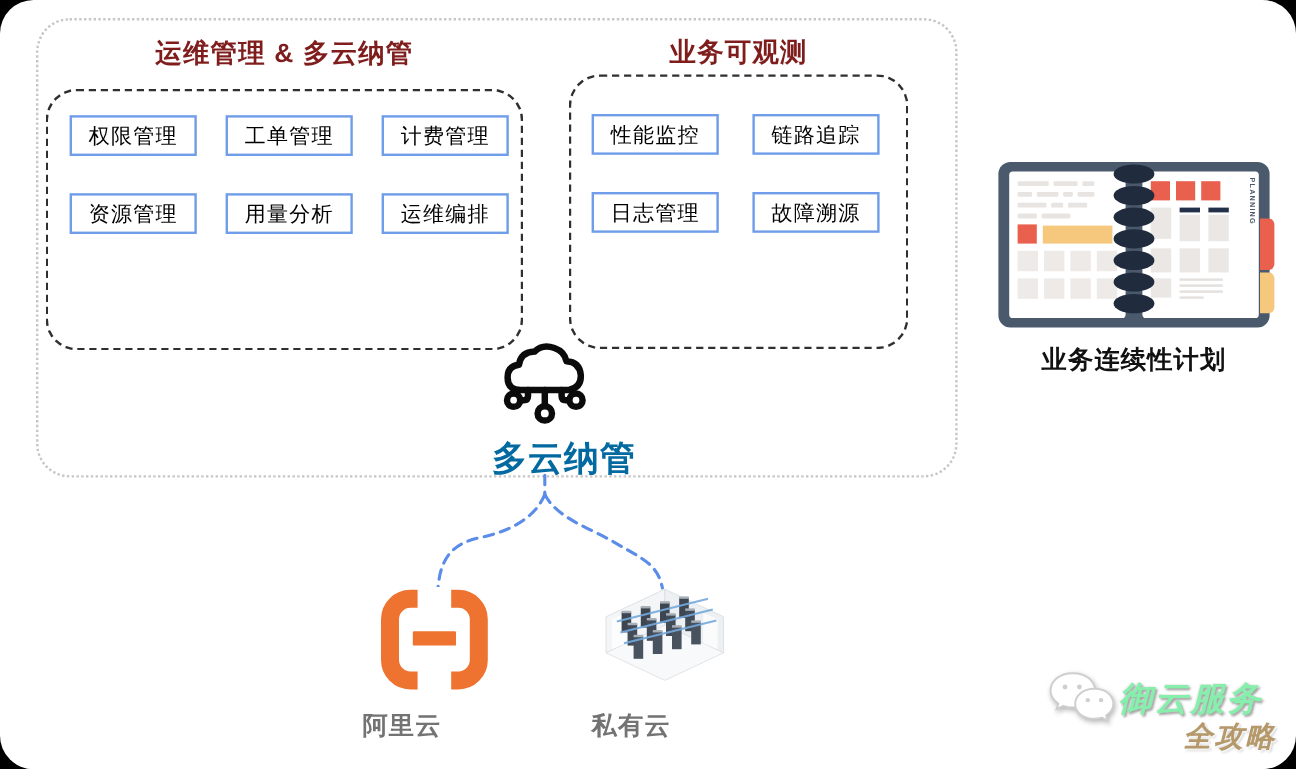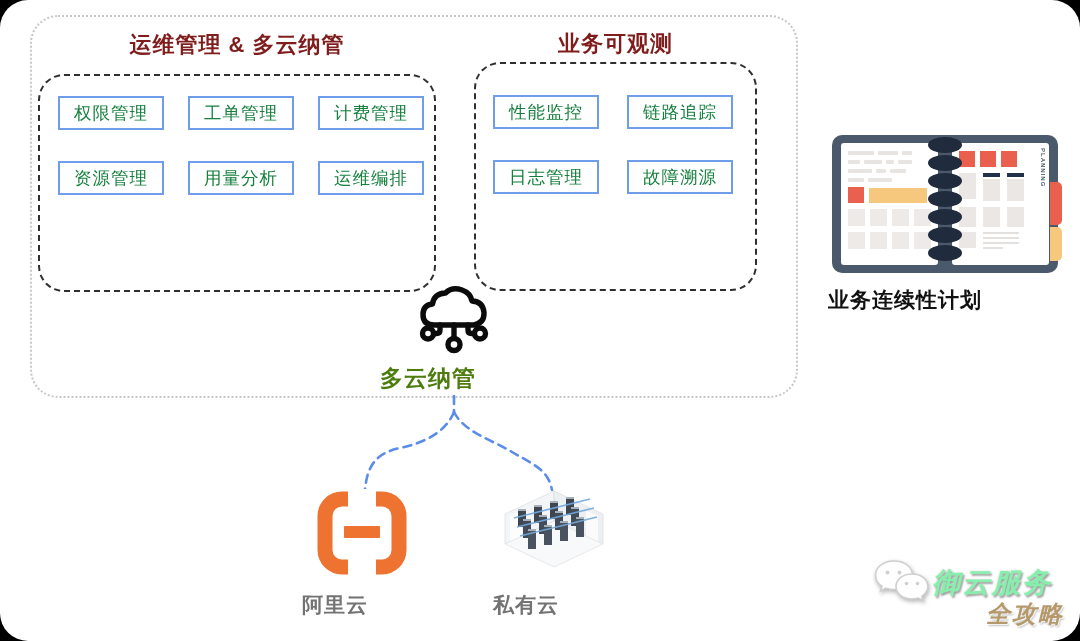--- a/index.html
+++ b/index.html
@@ -15,27 +15,27 @@
   #ops-title { left:38px; top:30px; width:398px; }
   #obs-title { left:474px; top:29px; width:283px; }
 
   .dashed-box { position:absolute; border:2.5px dashed #2f2f2f; border-radius:26px; background:transparent; }
   #ops-box { left:38px; top:74px; width:398px; height:218px; padding:20px 10px 0 18px; }
   #obs-box { left:474px; top:62px; width:283px; height:229px; padding:31px 22px 0 17px;text-align:center; }
 
   .cap-row { display:flex; justify-content:space-between; margin-bottom:31px; }
   .cap-row.centered { justify-content:center; gap:30px; }
   .cap { height:34px; background:#fff; border:2px solid #6f9de9; display:inline-flex;
-    align-items:center; justify-content:center; padding:0 14px; font-size:17.5px; color:#15803d;
+    align-items:center; justify-content:center; padding:0 14px; font-size:17.5px; color:#000000;
     white-space:nowrap; letter-spacing:1px; }
 
   
   #hub-icon { position:absolute; left:416px; top:284px; width:76px; height:76px; }
-  #hub-label { position:absolute; left:380px; top:363px; width:150px; text-align:left;
-    font-size:23px; font-weight:bold; color:#4d7c0f; letter-spacing:1px; }
+  #hub-label { position:absolute; left:380px; top:363px; width:150px; text-align:right;
+    font-size:29px; font-weight:bold; color:#0369a1; letter-spacing:1px; }
 
   
   #connector-svg { position:absolute; left:290px; top:392px; width:320px; height:104px; }
 
   
   #alibaba-logo { position:absolute; left:312px; top:489px; width:100px; height:88px; }
   #private-cloud-icon { position:absolute; left:502px; top:488px; width:104px; height:82px; }
   .provider-label { position:absolute; font-size:21px; font-weight:bold; color:#737373; text-align:left; letter-spacing:1px; }
   #label-alibaba { left:302px; top:591px; width:120px; }
   #label-private { left:493px; top:591px; width:120px; }
@@ -62,21 +62,21 @@
   .col-row { display:flex; gap:7px; margin-top:6px; }
   .colbox { width:17px; }
   .darkbar { height:4px; background:#23304a; margin-bottom:2px; }
   .dotbox { height:22px; background:#eae7e4; }
   .plainbox { height:26px; background:#eae7e4; }
   .mini-lines { display:flex; flex-direction:column; gap:3px; justify-content:flex-end; padding-bottom:2px; }
   .mini-line { width:36px; height:2px; background:#e3e0dd; }
   #planning-text { position:absolute; right:3px; top:5px; writing-mode:vertical-rl;
     font-size:6px; font-weight:bold; letter-spacing:1px; color:#4a5a6c; }
 
-  #bcp-label { position:absolute; left:828px; top:286px; width:234px; text-align:left;
+  #bcp-label { position:absolute; left:828px; top:286px; width:234px; text-align:center;
     font-size:21px; font-weight:bold; color:#111; letter-spacing:1px; }
 
   
   #watermark { position:absolute; right:0; bottom:0; width:210px; height:85px; z-index:5; }
   #wechat-icon { position:absolute; left:2px; top:2px; width:60px; height:52px;
     filter:drop-shadow(1px 2px 2px rgba(120,120,120,.55)); }
   #wm-brand { position:absolute; left:62px; top:8px; font-size:28px; font-weight:bold; font-style:italic;
     color:#86efac; letter-spacing:2px; white-space:nowrap;
     text-shadow:1.5px 1.5px 2px #9f9f9f, -1px -1px 1px #efefef; }
   #wm-tagline { position:absolute; left:116px; top:42px; font-size:24px; font-weight:bold; font-style:italic;

